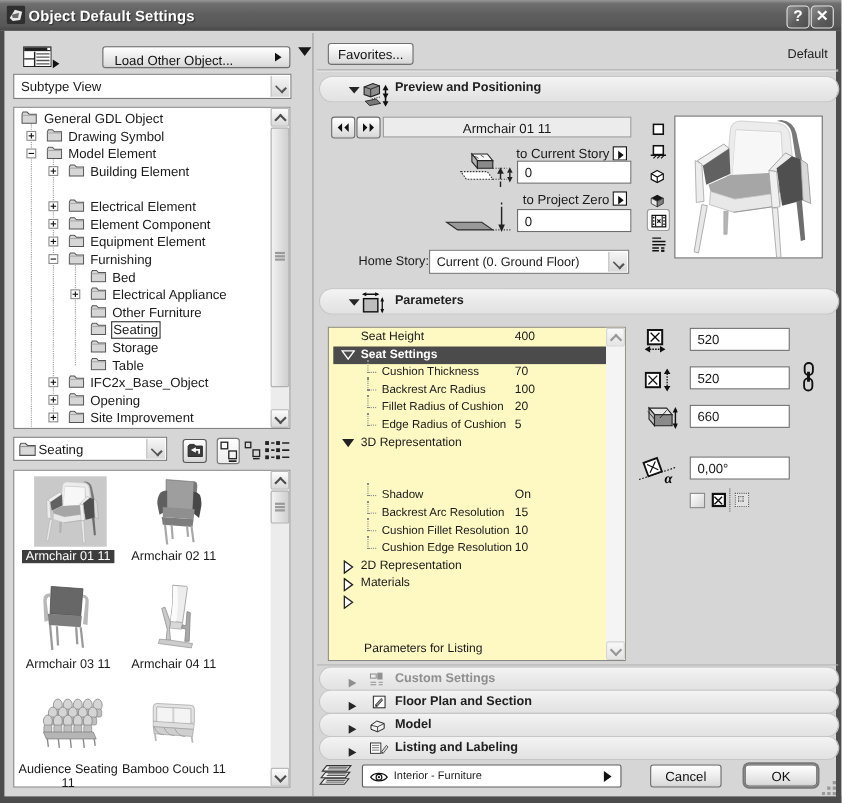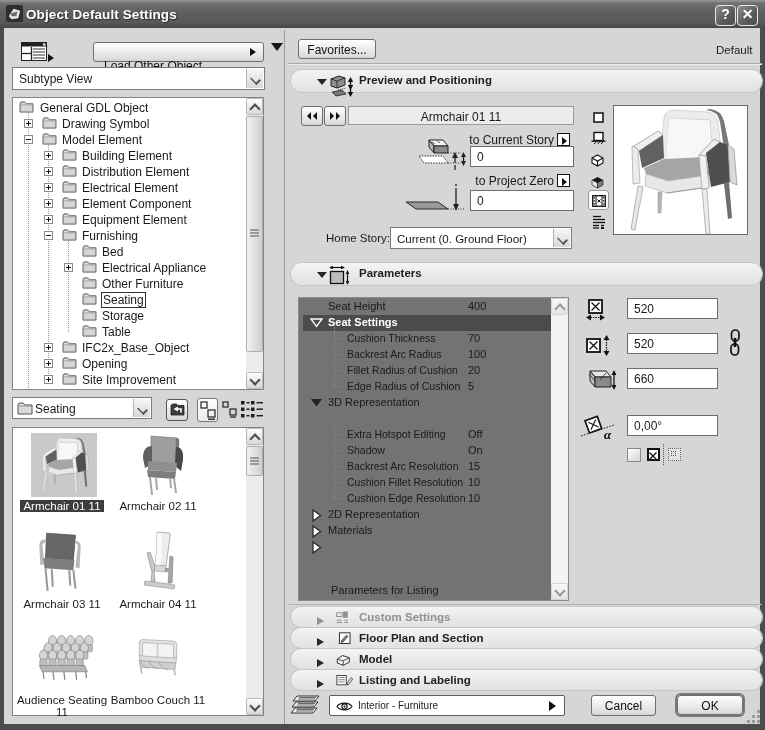--- a/index.html
+++ b/index.html
@@ -48,21 +48,21 @@
 .grip{position:absolute;left:3px;width:9px;height:1.5px;background:#9a9a9a;box-shadow:0 3px 0 #9a9a9a,0 6px 0 #9a9a9a;}
 
 #tree{position:absolute;left:12px;top:97px;width:252px;height:293px;background:#fff;border:1px solid #848484;overflow:hidden;}
 .trow{position:absolute;height:16px;left:0;width:230px;}
 .trow .txt{position:absolute;top:1px;font-size:12px;white-space:nowrap;}
 .exp{position:absolute;top:3px;width:9px;height:9px;border:1px solid #8a8a8a;background:#fff;}
 .exp i{position:absolute;left:1px;top:3px;width:5px;height:1px;background:#111;}
 .exp.plus i:after{content:"";position:absolute;left:2px;top:-2px;width:1px;height:5px;background:#111;}
 .fold{position:absolute;top:1px;width:15px;height:12px;}
 
-#plist{position:absolute;left:298px;top:297px;width:271px;height:304px;background:#737373;border:1px solid #8a8a8a;}
+#plist{position:absolute;left:298px;top:297px;width:271px;height:304px;background:#fef9c3;border:1px solid #8a8a8a;}
 .prow{position:absolute;left:1px;height:16px;width:251px;font-size:11px;}
 .prow .nm{position:absolute;top:1px;}
 .prow .vl{position:absolute;left:168px;top:1px;}
 .pgrp{font-weight:normal;}
 
 #browser{position:absolute;left:12px;top:427px;width:252px;height:289px;background:#fff;border:1px solid #848484;}
 .ilabel{position:absolute;font-size:11.5px;text-align:center;white-space:nowrap;}
 </style></head>
 <body>
 
@@ -89,21 +89,21 @@
   <line x1="1" y1="11.5" x2="10" y2="11.5" stroke="#222" stroke-width="1.3"></line>
   <g stroke="#555" stroke-width="1.2">
    <line x1="12" y1="7" x2="24" y2="7"></line>
       <line x1="12" y1="10" x2="24" y2="10"></line>
    <line x1="12" y1="13" x2="24" y2="13"></line>
       <line x1="12" y1="16" x2="24" y2="16"></line>
   </g>
 </svg>
 <div class="abs" style="left:48px;top:54px;width:0;height:0;border-top:4px solid transparent;border-bottom:4px solid transparent;border-left:6px solid #111;"></div>
 
-<div class="btn" style="left:93px;top:42px;width:171px;height:20px;font-size:12px;padding-top:16px;text-align:left;padding-left:10px;">Load Other Object...
+<div class="btn" style="left:93px;top:42px;width:171px;height:20px;font-size:12px;padding-top:5px;text-align:left;padding-left:10px;">Load Other Object...
   <div class="abs" style="right:7px;top:5px;width:0;height:0;border-top:4.5px solid transparent;border-bottom:4.5px solid transparent;border-left:6px solid #111;"></div>
 </div>
 
 <div class="abs" style="left:271px;top:43px;width:0;height:0;border-left:6px solid transparent;border-right:6px solid transparent;border-top:8px solid #161616;"></div>
 
 <div class="combo" style="left:12px;top:67px;width:253px;height:23px;">
   <div class="cbtext">Subtype View</div>
     <div class="chev"></div>
 </div>
 
@@ -140,30 +140,20 @@
     </div>
     <div class="trow" style="top:50px">
       <div class="exp plus" style="left:31px">
         <i></i>
       </div>
       <svg class="fold" style="left:49px" width="16" height="13" viewBox="0 0 16 13">
     <path d="M1 3 L1 12 L15 12 L15 3 L8 3 L6 1 L2 1 L1 3Z" fill="#d6d6d6" stroke="#555"></path>
     <path d="M1 4.2 L15 4.2" stroke="#999" stroke-width="0.8"></path>
       </svg>
       <div class="txt" style="left:69px;">Building Element</div>
-    </div>
-    <div class="trow" style="top:66px">
-      <div class="exp plus" style="left:31px">
-        <i></i>
-      </div>
-      <svg class="fold" style="left:49px" width="16" height="13" viewBox="0 0 16 13">
-    <path d="M1 3 L1 12 L15 12 L15 3 L8 3 L6 1 L2 1 L1 3Z" fill="#d6d6d6" stroke="#555"></path>
-    <path d="M1 4.2 L15 4.2" stroke="#999" stroke-width="0.8"></path>
-      </svg>
-      <div class="txt" style="left:69px;">Distribution Element</div>
     </div>
     <div class="trow" style="top:82px">
       <div class="exp plus" style="left:31px">
         <i></i>
       </div>
       <svg class="fold" style="left:49px" width="16" height="13" viewBox="0 0 16 13">
     <path d="M1 3 L1 12 L15 12 L15 3 L8 3 L6 1 L2 1 L1 3Z" fill="#d6d6d6" stroke="#555"></path>
     <path d="M1 4.2 L15 4.2" stroke="#999" stroke-width="0.8"></path>
       </svg>
       <div class="txt" style="left:69px;">Electrical Element</div>
@@ -601,25 +591,20 @@
       <div style="position:absolute;left:34px;top:-4px;width:8px;height:12px;border-left:1px dotted #888;border-bottom:1px dotted #888;"></div>
       <div class="nm" style="left:47px;font-size:10.5px;">Edge Radius of Cushion</div>
       <div class="vl">5</div>
     </div>
     <div class="prow pgrp" style="top:97px;">
       <svg style="position:absolute;left:10px;top:3px" width="13" height="10" viewBox="0 0 13 10">
         <path d="M1 1 L12 1 L6.5 8.5 Z" fill="#222"></path>
       </svg>
       <div class="nm" style="left:28px;">3D Representation</div>
     </div>
-    <div class="prow" style="top:129px;">
-      <div style="position:absolute;left:34px;top:-4px;width:8px;height:12px;border-left:1px dotted #888;border-bottom:1px dotted #888;"></div>
-      <div class="nm" style="left:47px;font-size:10.5px;">Extra Hotspot Editing</div>
-      <div class="vl">Off</div>
-    </div>
     <div class="prow" style="top:145px;">
       <div style="position:absolute;left:34px;top:-4px;width:8px;height:12px;border-left:1px dotted #888;border-bottom:1px dotted #888;"></div>
       <div class="nm" style="left:47px;font-size:10.5px;">Shadow</div>
       <div class="vl">On</div>
     </div>
     <div class="prow" style="top:161px;">
       <div style="position:absolute;left:34px;top:-4px;width:8px;height:12px;border-left:1px dotted #888;border-bottom:1px dotted #888;"></div>
       <div class="nm" style="left:47px;font-size:10.5px;">Backrest Arc Resolution</div>
       <div class="vl">15</div>
     </div>

